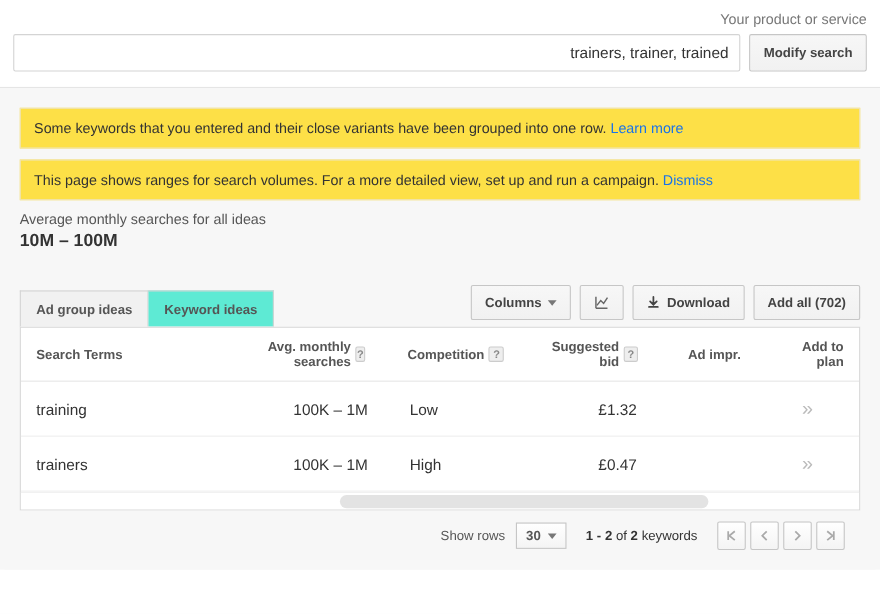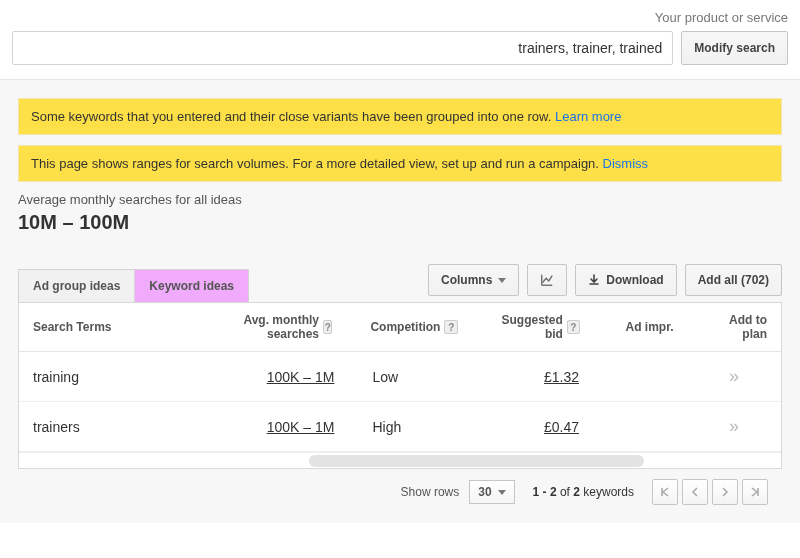--- a/index.html
+++ b/index.html
@@ -57,40 +57,40 @@
     background: #fde047;
     border: 1px solid #f0e4b0;
     padding: 10px 12px;
     font-size: 13px;
     color: #333;
     margin-bottom: 10px;
   }
   .notice a { color: #1a73e8; text-decoration: none; }
 
   .avg-label { color: #555; font-size: 13px; margin: 10px 0 4px 0; }
-  .avg-value { font-size: 20px; font-weight: bold; color: #333; margin-bottom: 10px; }
+  .avg-value { font-size: 16px; font-weight: bold; color: #333; margin-bottom: 10px; }
 
   .toolbar-row {
     display: flex;
     justify-content: space-between;
     align-items: flex-end;
     margin-top: 30px;
   }
   .tabs { display: flex; }
   .tab {
     border: 1px solid #d4d4d4;
     padding: 9px 14px;
     font-size: 12px;
     font-weight: bold;
     color: #555;
     background: #f1f1f1;
     cursor: pointer;
     border-bottom: none;
   }
-  .tab.active { background: #f0abfc; }
+  .tab.active { background: #5eead4; }
   .tab + .tab { border-left: none; }
   .toolbar-right { display: flex; gap: 8px; margin-bottom: 6px; }
 
   .chart-icon-svg { width:14px; height:14px; }
   .download-icon-svg { width:12px; height:12px; }
 
   .table {
     background: #fff;
     border: 1px solid #d9d9d9;
     position: relative;
@@ -114,21 +114,21 @@
     display:inline-block; width:14px;height:14px;
     background:#eee;border:1px solid #ccc;border-radius:2px;
     font-size:10px;line-height:13px;text-align:center;color:#888;
   }
   .trow {
     border-bottom: 1px solid #eee;
     padding: 14px 14px;
     font-size: 14px;
     color: #333;
   }
-  .td.right { text-align:right;text-decoration:underline; }
+  .td.right { text-align:right; }
   .add-plan { text-align:center; color:#bbb; font-size:18px; cursor:pointer; }
 
   .hscroll-strip { height: 16px; background:#fff; position:relative; border-top:1px solid #eee;}
   .hscroll-track {
     position:absolute; left: 38%; right: 18%; top: 2px; height: 12px;
     background:#e3e3e3; border-radius:6px;
   }
 
   .footer {
     background:#f7f7f7;

